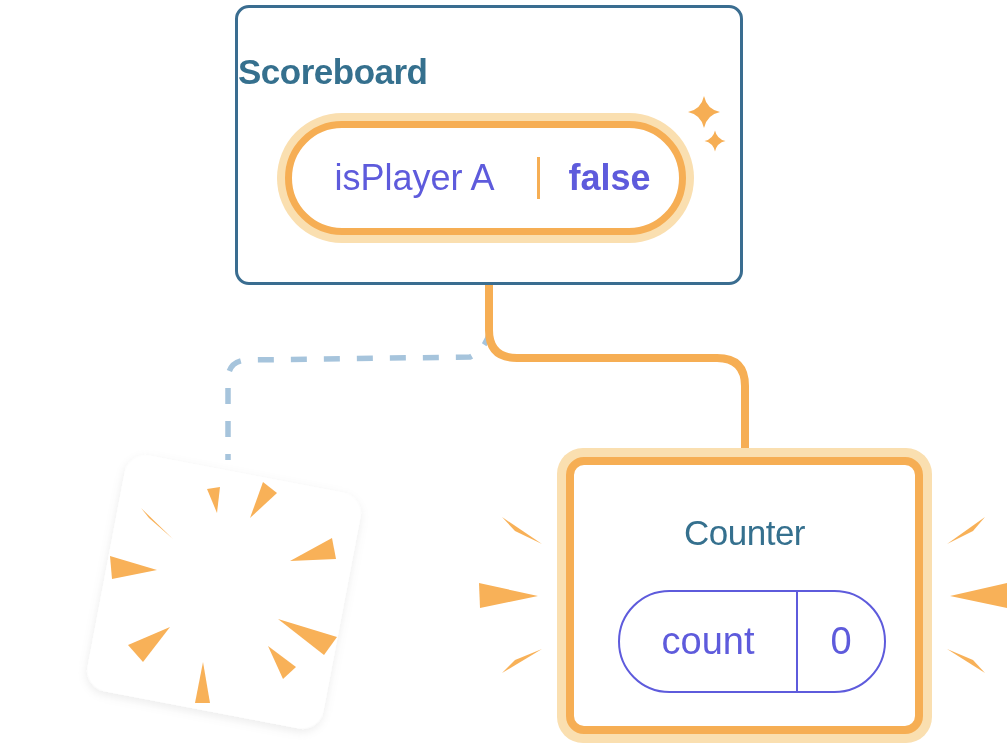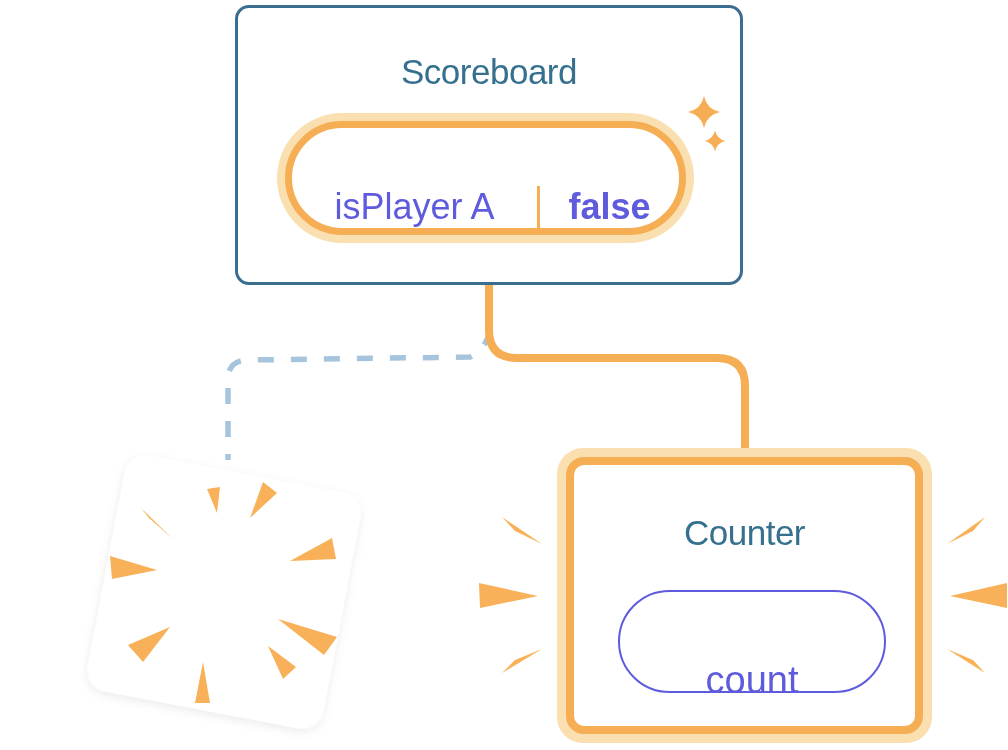--- a/index.html
+++ b/index.html
@@ -12,31 +12,31 @@
   body{font-family:"Liberation Sans",sans-serif;}
   .canvas{position:relative;width:1008px;height:750px;background:var(--page-bg);overflow:hidden}
   .layer{position:absolute;left:0;top:0;z-index:0}
 
   
   .scoreboard-card{
     position:absolute;left:235px;top:5px;width:508px;height:280px;z-index:1;
     background:var(--card-bg);border:3px solid var(--teal-border);border-radius:14px;
   }
   .card-title{
-    position:absolute;left:0;top:44px;width:100%;text-align:center;
-    font-size:35px;font-weight:400;color:var(--teal-text);letter-spacing:-0.5px;
+    position:absolute;left:0;top:44px;width:100%;
+    font-size:35px;font-weight:700;color:var(--teal-text);letter-spacing:-0.5px;
   }
   .state-pill-outer{
     position:absolute;left:39px;top:105px;width:417px;height:130px;
     background:var(--orange-soft);border-radius:999px;padding:8px;
   }
   .state-pill{
     width:100%;height:100%;background:var(--card-bg);
     border:7px solid var(--orange);border-radius:999px;
-    display:flex;align-items:flex-end;overflow:hidden;
+    display:flex;align-items:center;overflow:hidden;
   }
   .pill-cell{display:flex;align-items:center;justify-content:center;
     font-size:36px;color:var(--purple);}
   .state-pill .cell-key{flex:0 0 245px;}
   .state-pill .cell-value{flex:1 1 auto;border-left:3px solid var(--orange);font-weight:700;}
   .sparkle{position:absolute;z-index:2;}
   .sparkle.big{left:685px;top:93px;}
   .sparkle.small{left:702px;top:128px;}
 
   
@@ -48,21 +48,21 @@
     width:100%;height:100%;background:var(--card-bg);
     border:8px solid var(--orange);border-radius:18px;position:relative;
   }
   .counter-title{
     position:absolute;left:0;top:48px;width:100%;text-align:center;
     font-size:35px;font-weight:500;color:var(--teal-text);letter-spacing:-0.5px;
   }
   .count-pill{
     position:absolute;left:44px;top:125px;width:268px;height:103px;
     background:var(--card-bg);border:2px solid var(--purple);border-radius:999px;
-    display:flex;align-items:stretch;overflow:hidden;flex-direction:column;
+    display:flex;align-items:stretch;overflow:hidden;
   }
   .count-pill .pill-cell{font-size:38px;}
   .count-pill .cell-key{flex:0 0 176px;}
   .count-pill .cell-value{flex:1 1 auto;border-left:2px solid var(--purple);}
 </style>
 </head>
 <body>
 
 <div class="canvas">
 

